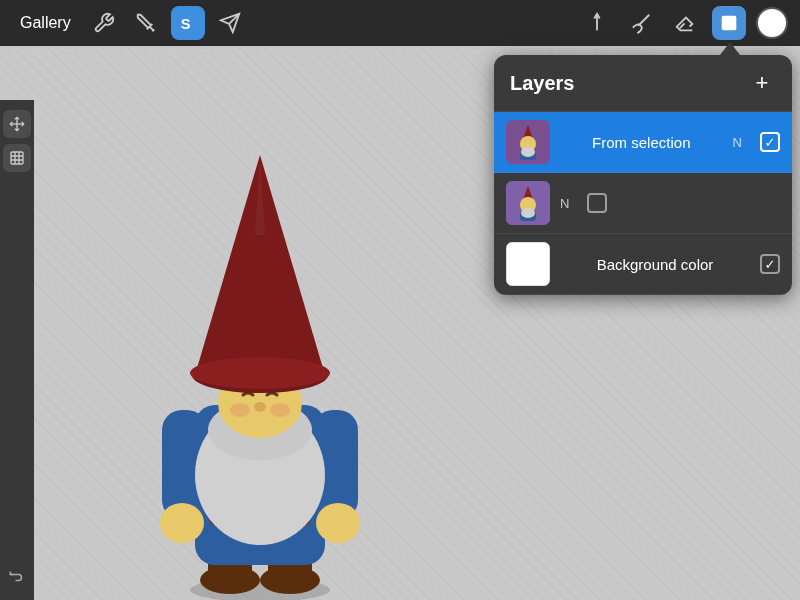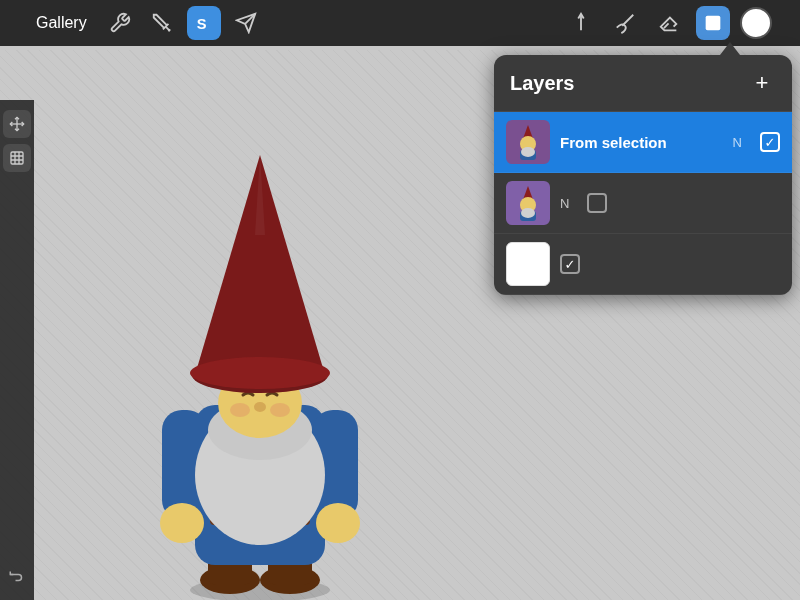--- a/index.html
+++ b/index.html
@@ -12,21 +12,21 @@
     }
 
     
     #toolbar {
       position: absolute;
       top: 0; left: 0; right: 0;
       height: 46px;
       background: #2a2a2a;
       display: flex;
       align-items: center;
-      padding: 0 28px;
+      padding: 0 12px;
       z-index: 100;
     }
     .toolbar-left {
       display: flex;
       align-items: center;
       gap: 8px;
     }
     .gallery-btn {
       color: #fff;
       font-size: 16px;
@@ -143,20 +143,21 @@
     #layers-panel {
       position: absolute;
       top: 55px;
       right: 8px;
       width: 298px;
       background: #3a3a3a;
       border-radius: 12px;
       overflow: hidden;
       box-shadow: 0 4px 20px rgba(0,0,0,0.5);
       z-index: 200;
+      text-align: center;
     }
     .layers-header {
       display: flex;
       align-items: center;
       justify-content: space-between;
       padding: 14px 16px;
       border-bottom: 1px solid rgba(255,255,255,0.08);
     }
     .layers-title {
       color: #fff;
@@ -197,21 +198,21 @@
     }
     .layer-thumb-bg {
       background: #fff;
     }
     .layer-info {
       flex: 1;
     }
     .layer-name {
       color: #fff;
       font-size: 15px;
-      font-weight: 700;
+      font-weight: 400;
     }
     .layer-n-badge {
       color: rgba(255,255,255,0.7);
       font-size: 13px;
       margin-right: 8px;
     }
     .layer-checkbox {
       width: 20px;
       height: 20px;
       border: 2px solid rgba(255,255,255,0.5);
@@ -442,15 +443,18 @@
         <rect x="12" y="28" width="16" height="10" rx="3" fill="#2d5fa0"></rect>
         <ellipse cx="20" cy="30" rx="7" ry="5" fill="#d0d0d0"></ellipse>
       </svg>
     </div>
     <span class="layer-n-badge">N</span>
     <div class="layer-checkbox"></div>
   </div>
 
   <div class="layer-item">
     <div class="layer-thumb layer-thumb-bg" style="background:#ffffff; border: 1px solid #ddd;"></div>
+    <div class="layer-info">
+      <div class="layer-name">Background color</div>
+    </div>
     <div class="layer-checkbox checked"></div>
   </div>
 </div>
 
 </body></html>

